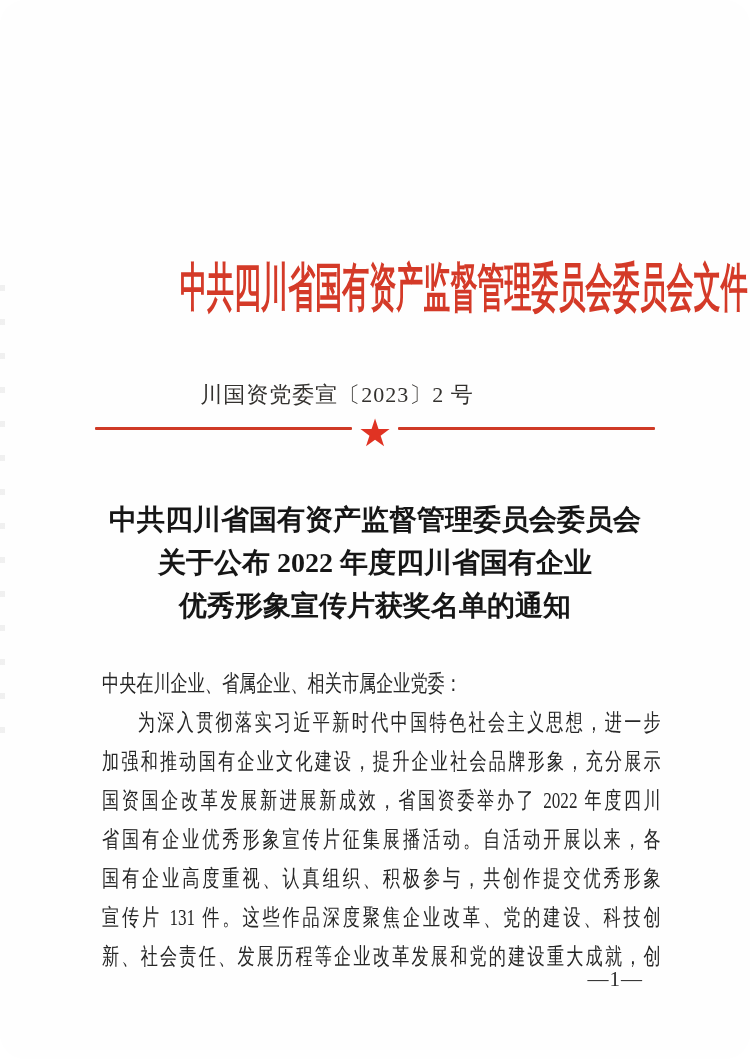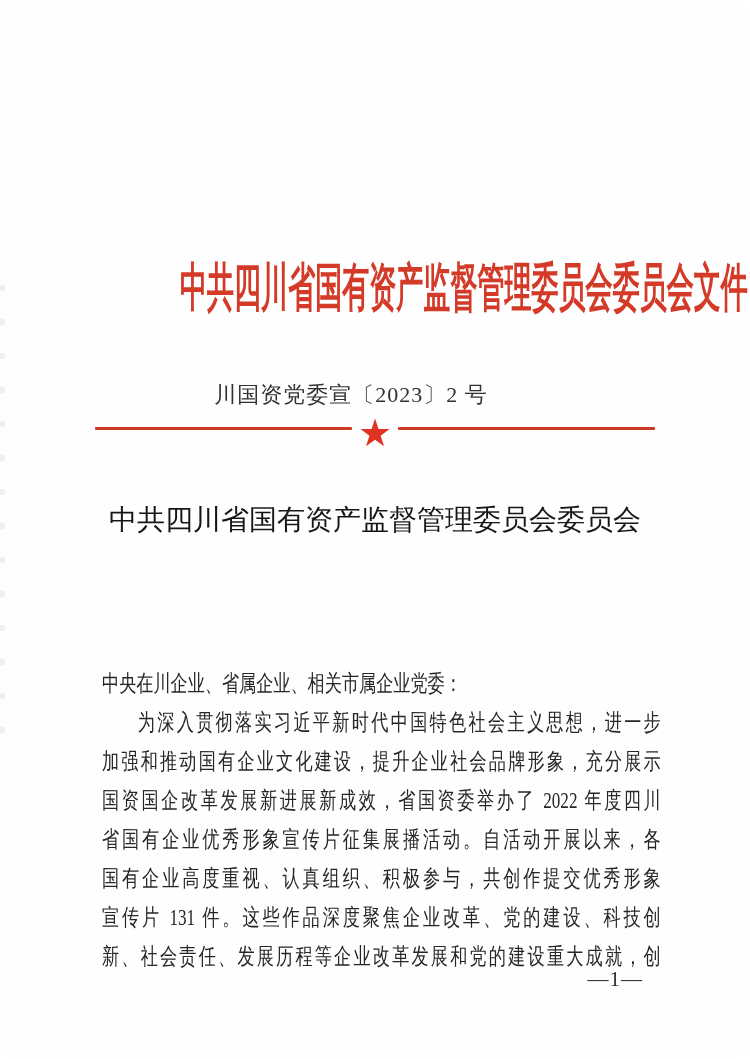--- a/index.html
+++ b/index.html
@@ -40,21 +40,21 @@
     font-weight: bold;
     color: #d43a28;
     white-space: nowrap;
     transform: scaleX(0.52);
     transform-origin: center top;
     letter-spacing: 0px;
   }
   .doc-number {
     position: absolute;
     top: 380px;
-    left: 14px;
+    left: 0;
     width: 674px;
     text-align: center;
     font-size: 22px;
     line-height: 30px;
     color: #33312e;
     letter-spacing: 1px;
   }
   .rule-row {
     position: absolute;
     top: 410px;
@@ -78,21 +78,21 @@
     color: #e03323;
     transform: translateY(5px);
     font-family: "DejaVu Sans", sans-serif;
   }
   .doc-title {
     position: absolute;
     top: 498px;
     left: 0;
     width: 750px;
     text-align: center;
-    font-weight: normal;
+    font-weight: bold;
     font-size: 28px;
     line-height: 43px;
     color: #161616;
     letter-spacing: 0px;
   }
   .body-block {
     position: absolute;
     top: 664px;
     left: 102px;
     width: 750px;
@@ -137,20 +137,22 @@
   <div class="doc-number">川国资党委宣〔2023〕2 号</div>
 
   <div class="rule-row">
     <div class="rule-seg"></div>
     <div class="rule-star">★</div>
     <div class="rule-seg"></div>
   </div>
 
   <div class="doc-title">
     <div>中共四川省国有资产监督管理委员会委员会</div>
+    <div>关于公布 2022 年度四川省国有企业</div>
+    <div>优秀形象宣传片获奖名单的通知</div>
   </div>
 
   <div class="body-block">
     <div class="body-line">中央在川企业、省属企业、相关市属企业党委：</div>
     <div class="body-line justified indent">为深入贯彻落实习近平新时代中国特色社会主义思想，进一步</div>
     <div class="body-line justified">加强和推动国有企业文化建设，提升企业社会品牌形象，充分展示</div>
     <div class="body-line justified">国资国企改革发展新进展新成效，省国资委举办了 2022 年度四川</div>
     <div class="body-line justified">省国有企业优秀形象宣传片征集展播活动。自活动开展以来，各</div>
     <div class="body-line justified">国有企业高度重视、认真组织、积极参与，共创作提交优秀形象</div>
     <div class="body-line justified">宣传片 131 件。这些作品深度聚焦企业改革、党的建设、科技创</div>

